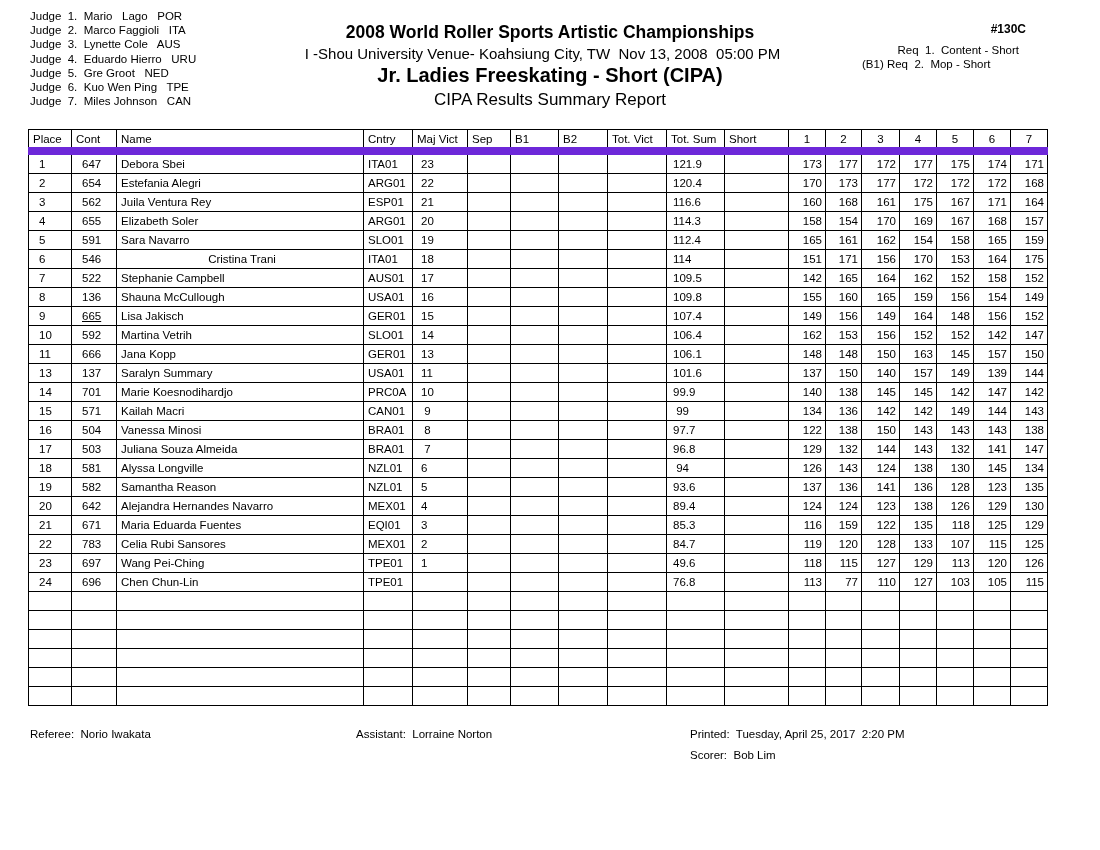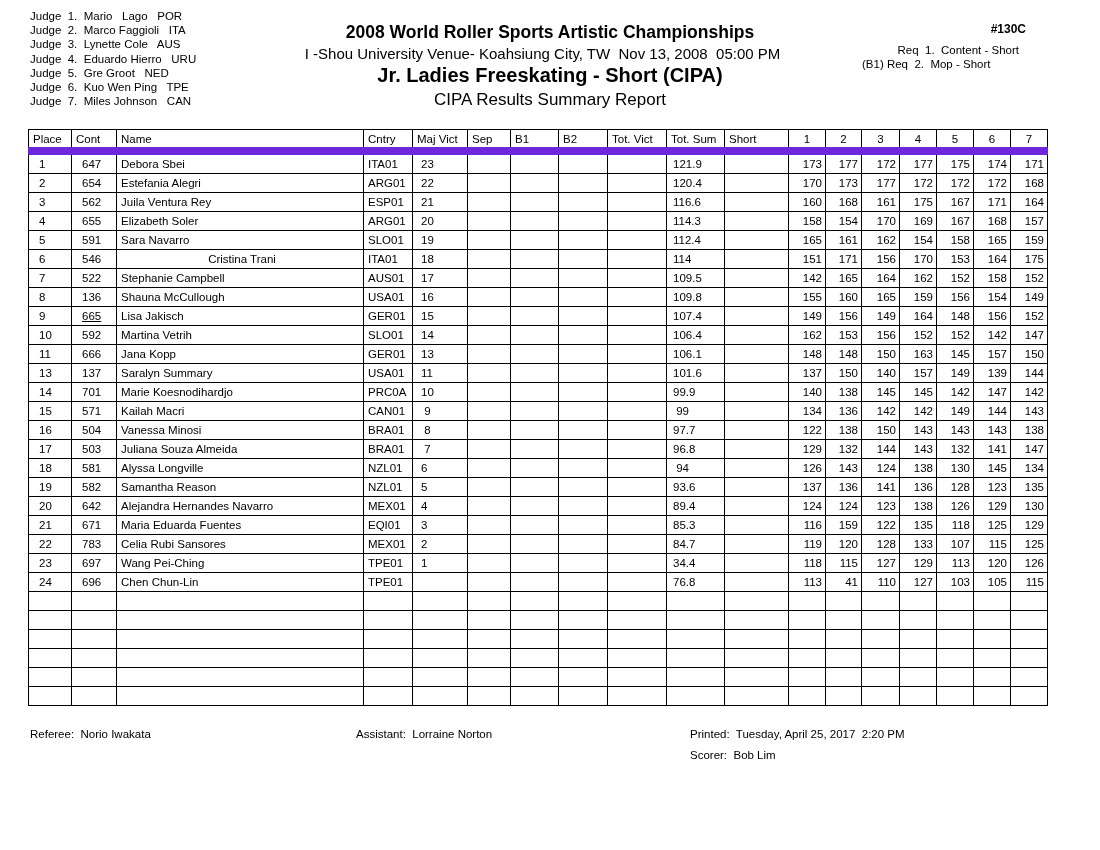--- a/index.html
+++ b/index.html
@@ -511,21 +511,21 @@
       <tr>
         <td class="c" style="white-space: pre;">23</td>
         <td class="c" style="white-space: pre;">697</td>
         <td style="white-space: pre;">Wang Pei-Ching</td>
         <td style="white-space: pre;">TPE01</td>
         <td class="mv" style="white-space: pre;">1</td>
         <td style="white-space: pre;"></td>
         <td style="white-space: pre;"></td>
         <td style="white-space: pre;"></td>
         <td style="white-space: pre;"></td>
-        <td class="ts" style="white-space: pre;">34.4</td>
+        <td class="ts" style="white-space: pre;">49.6</td>
         <td style="white-space: pre;"></td>
         <td class="num">118</td>
         <td class="num">115</td>
         <td class="num">127</td>
         <td class="num">129</td>
         <td class="num">113</td>
         <td class="num">120</td>
         <td class="num">126</td>
       </tr>
       <tr>
@@ -534,21 +534,21 @@
         <td style="white-space: pre;">Chen Chun-Lin</td>
         <td style="white-space: pre;">TPE01</td>
         <td class="mv" style="white-space: pre;"></td>
         <td style="white-space: pre;"></td>
         <td style="white-space: pre;"></td>
         <td style="white-space: pre;"></td>
         <td style="white-space: pre;"></td>
         <td class="ts" style="white-space: pre;">76.8</td>
         <td style="white-space: pre;"></td>
         <td class="num">113</td>
-        <td class="num">41</td>
+        <td class="num">77</td>
         <td class="num">110</td>
         <td class="num">127</td>
         <td class="num">103</td>
         <td class="num">105</td>
         <td class="num">115</td>
       </tr>
       <tr class="empty">
         <td></td>
         <td></td>
         <td></td>

